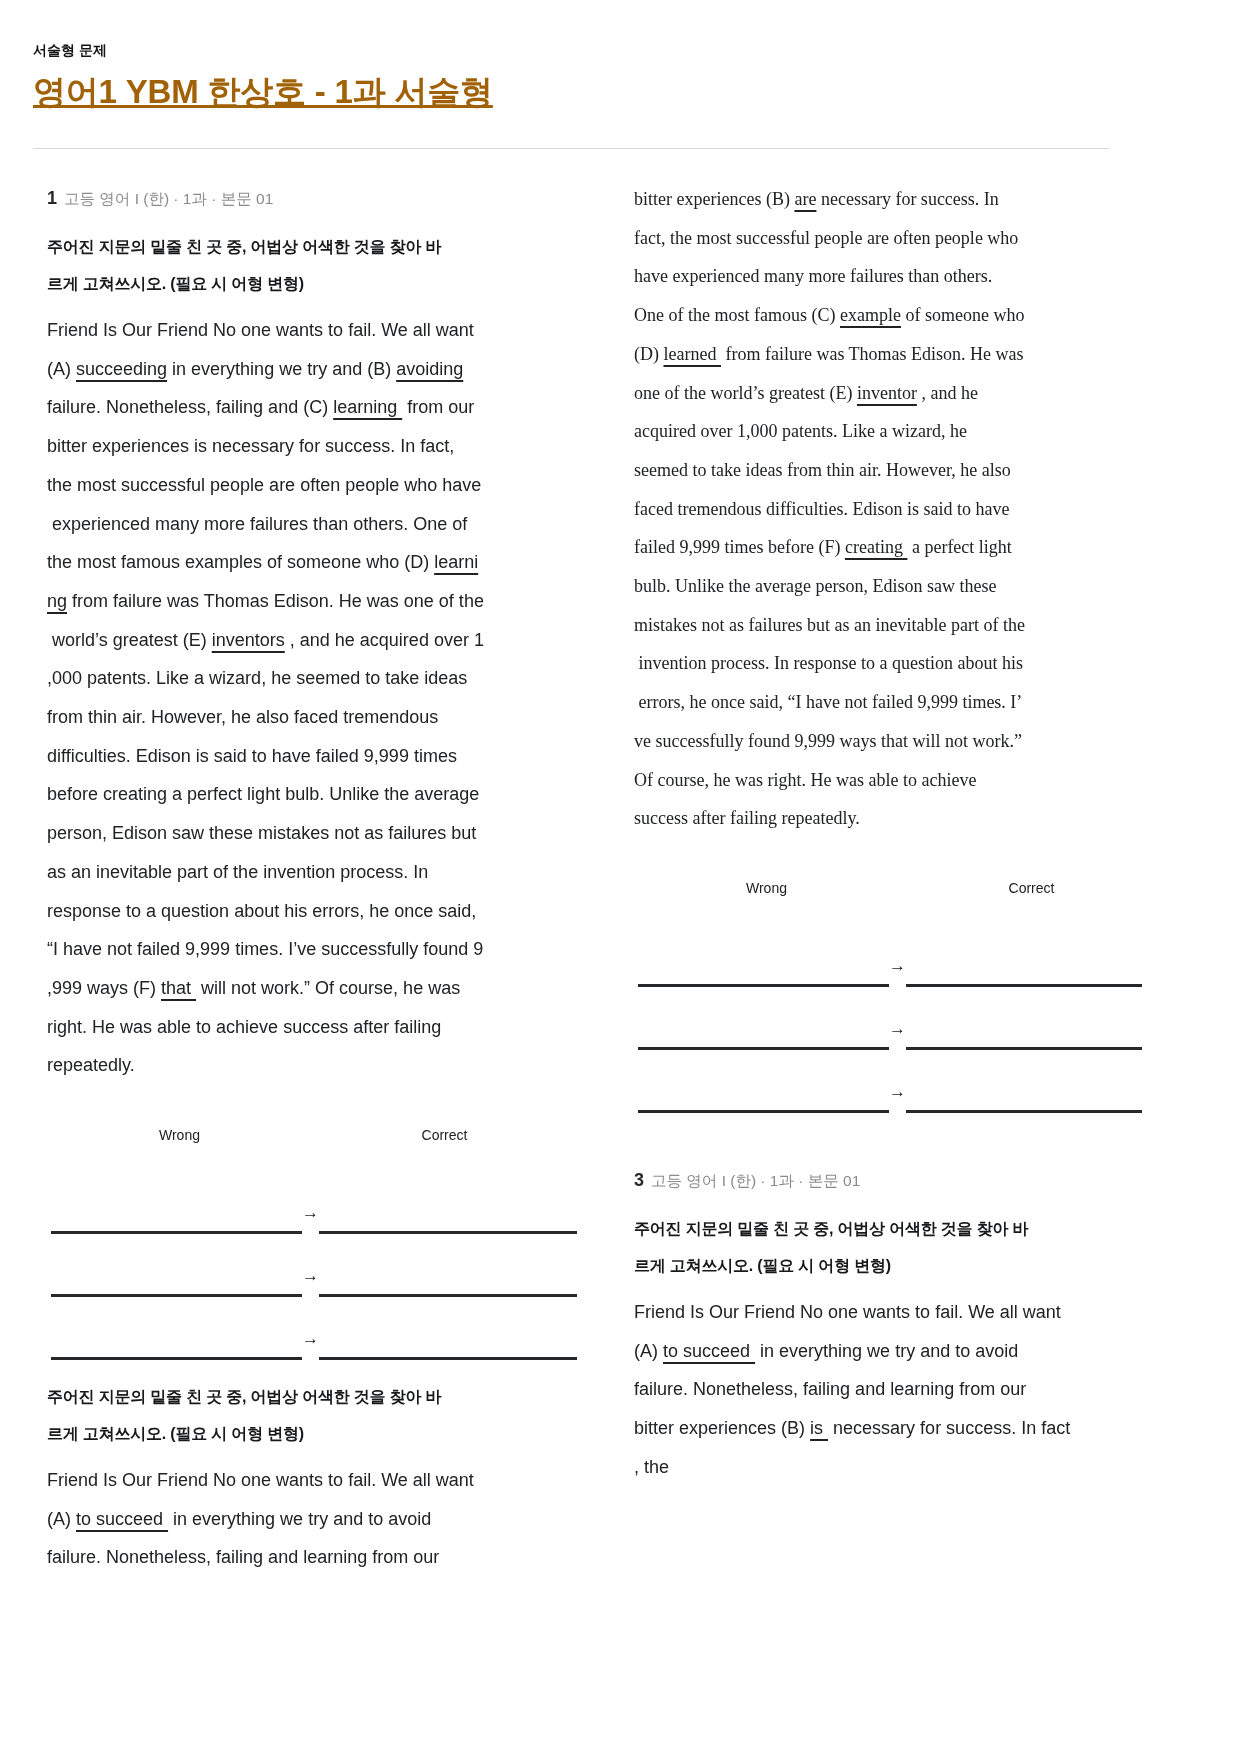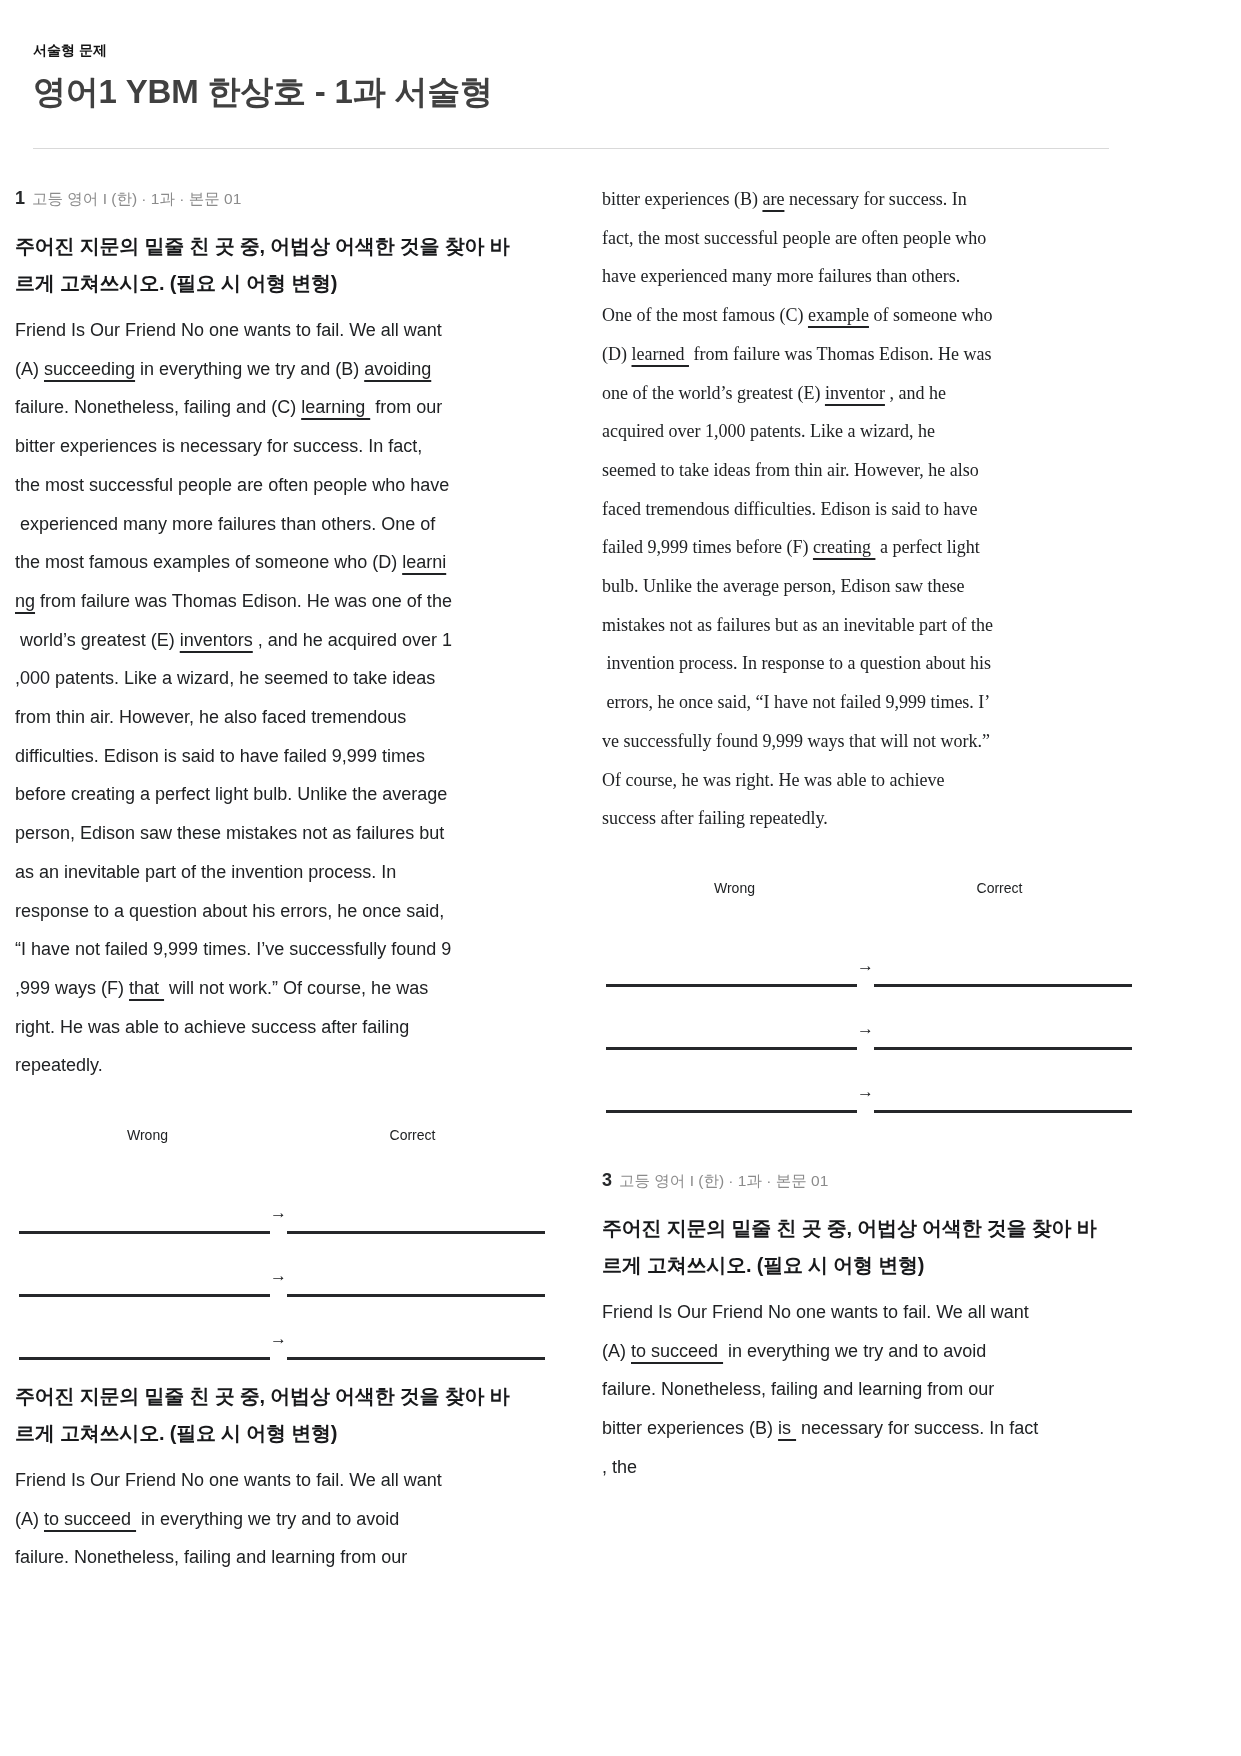--- a/index.html
+++ b/index.html
@@ -7,35 +7,35 @@
   .page {
     position:relative;
     width:1142px; height:1756px;
     background:#ffffff;
     color:#202224;
     font-family:"Liberation Sans","DejaVu Sans",sans-serif;
     overflow:hidden;
   }
   .header { padding:42px 33px 0 33px; }
   .eyebrow { font-size:14px; font-weight:600; color:#141414; line-height:16px; }
-  .title { font-size:33px; font-weight:700; color:#404040; margin-top:14px; line-height:40px; letter-spacing:-0.2px; }
+  .title { font-size:33px; font-weight:700; color:#a16207; margin-top:14px; line-height:40px; letter-spacing:-0.2px;text-decoration:underline; }
   .top-rule { border:0; border-top:1px solid #d9d9d9; margin:36px 33px 0 33px; }
 
-  .columns { display:flex; align-items:stretch; padding:0 15px; min-height:1568px;gap:15px; }
+  .columns { display:flex; align-items:stretch; padding:0 47px; min-height:1568px;gap:15px; }
   .col { width:573px; }
   .col-left { margin-right:13px; }
   .v-divider { width:1px; background:#d9d9d9; }
   .col-right { margin-left:14px; }
 
   .q-header { margin-top:56px; line-height:22px; }
   .col .q-header:first-child { margin-top:38px; }
   .q-num { font-size:18px; font-weight:700; color:#26282a; margin-right:7px; }
   .q-meta { font-size:15.5px; color:#8b8b8b; }
 
-  .prompt { margin-top:18px; font-size:20px; font-weight:700; line-height:37px; color:#18191b; letter-spacing:-0.2px; }
+  .prompt { margin-top:18px; font-size:16px; font-weight:700; line-height:37px; color:#18191b; letter-spacing:-0.2px; }
 
   .passage { margin-top:9px; font-size:18px; line-height:38.7px; white-space:pre; color:#202224; }
   .col-right .passage:first-child { margin-top:31px;font-family:Liberation Serif, serif; }
   .u { text-decoration:underline; text-underline-offset:5px; text-decoration-thickness:1.5px; }
 
   .ans-table { margin-top:38px; }
   .ans-head { display:flex; line-height:24px; font-size:14px; color:#202224; }
   .ans-head-cell { width:50%; text-align:center; }
   .ans-rows { margin-top:24px; }
   .ans-row { display:flex; align-items:flex-end; height:63px; }

